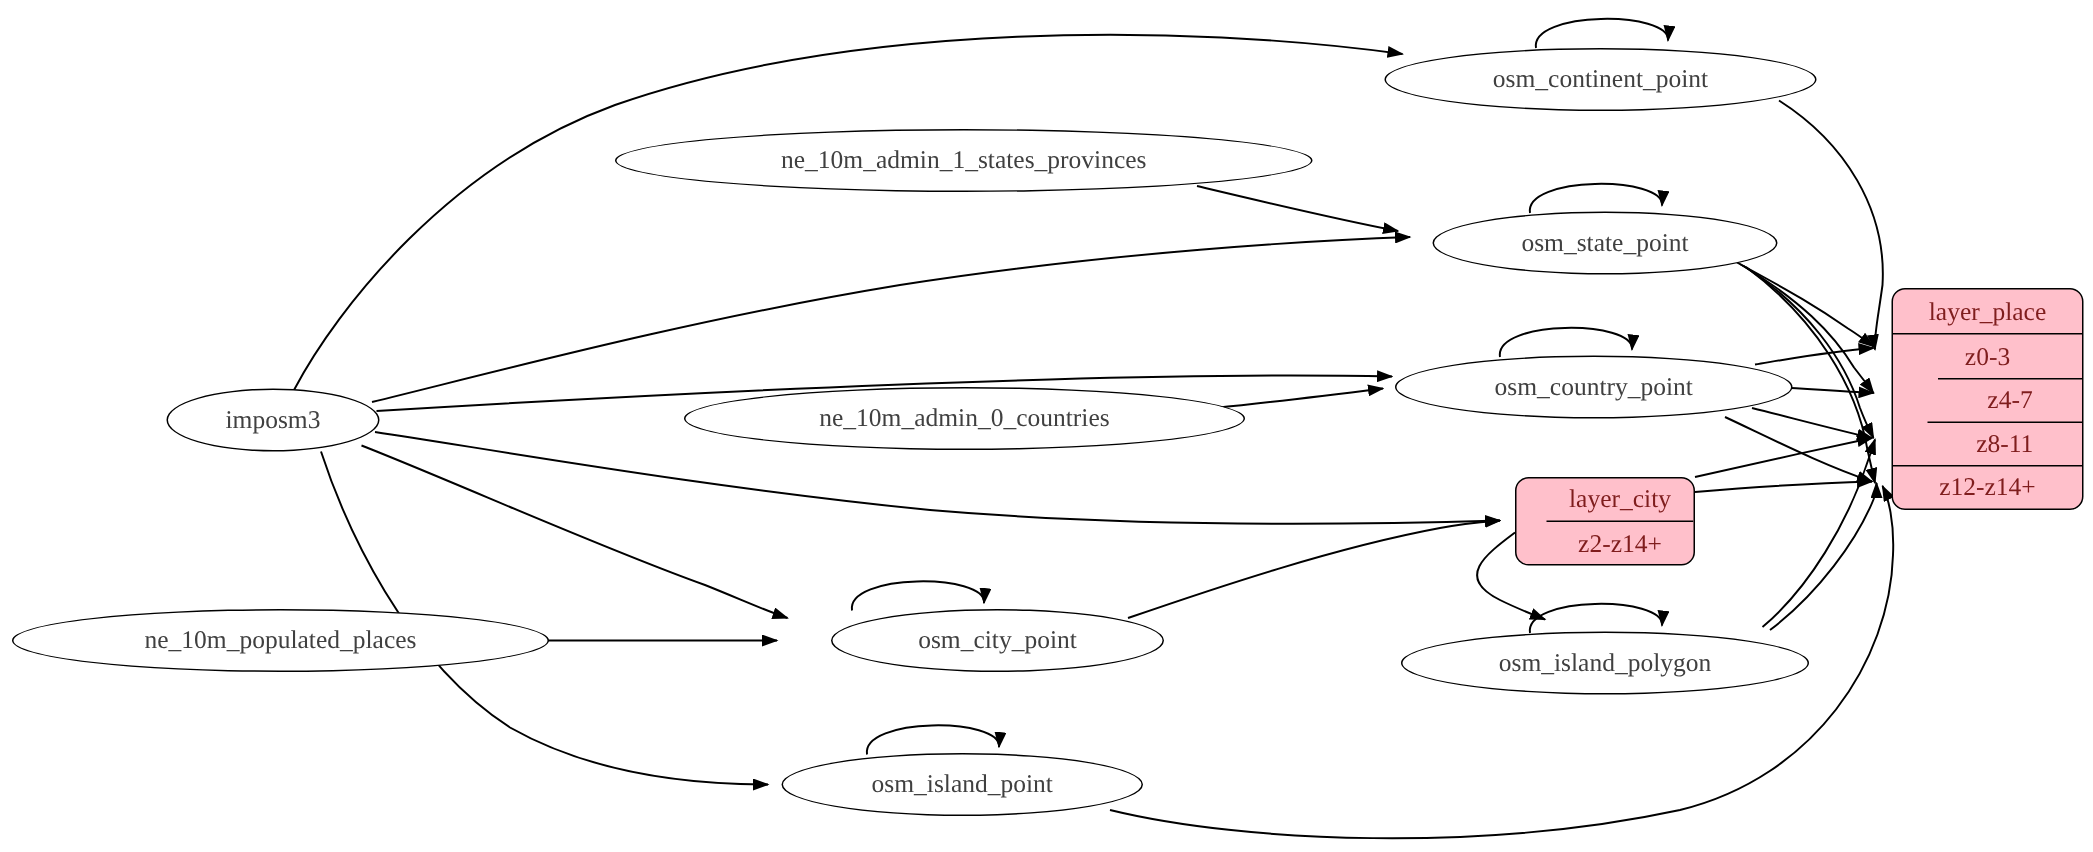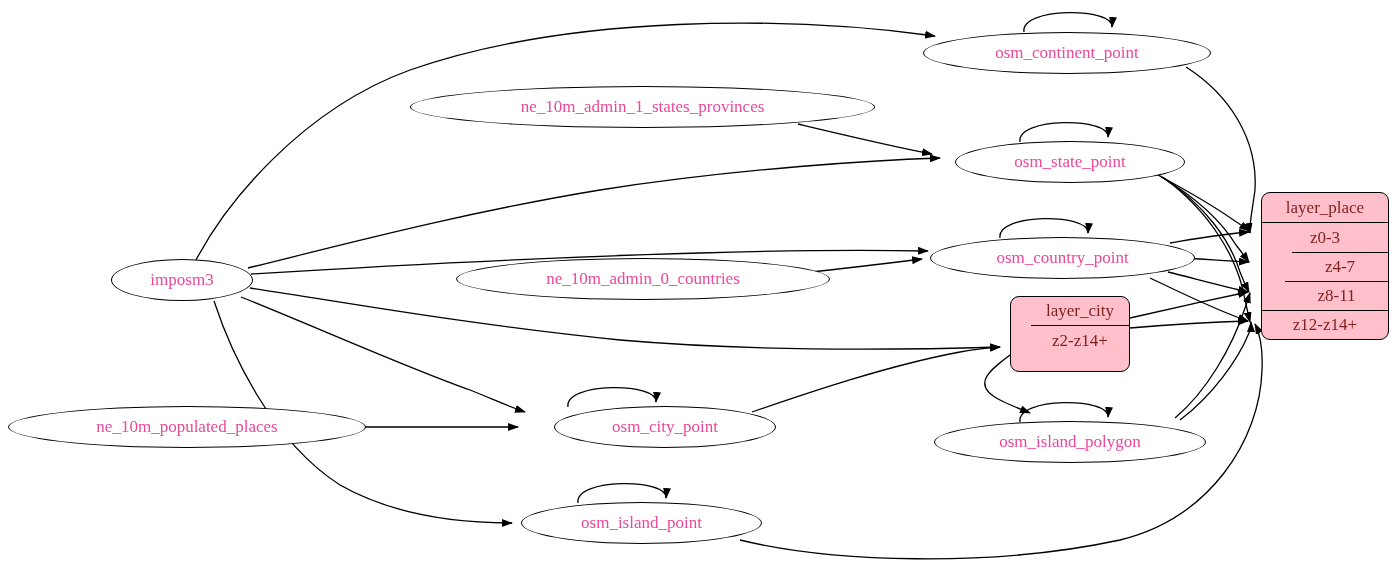--- a/index.html
+++ b/index.html
@@ -1,21 +1,21 @@
 <!DOCTYPE html>
 <html><head>
 <meta charset="utf-8">
 <style>
   html,body{margin:0;padding:0;background:#ffffff;}
   #stage{position:relative;width:1395px;height:568px;background:#ffffff;
          font-family:"Liberation Serif","DejaVu Serif",serif;overflow:hidden;}
   svg.edges{position:absolute;left:0;top:0;width:1395px;height:568px;}
   .ell{position:absolute;border:1.2px solid #000;border-radius:50%;
        background:#fff;display:flex;align-items:center;justify-content:center;
-       box-sizing:border-box;font-size:17px;color:#ec4899;white-space:nowrap;}
+       box-sizing:border-box;font-size:17px;color:#404040;white-space:nowrap;}
   .rec{position:absolute;border:1.2px solid #000;background:#ffc0cb;
        border-radius:9px;box-sizing:border-box;overflow:hidden;}
   .rec .row{display:flex;align-items:center;justify-content:center;
             font-size:17px;color:#7f1d1d;white-space:nowrap;box-sizing:border-box;}
   .rec .row.hdr{border-bottom:1.2px solid #000;}
   .rec .row.sep{border-top:1.2px solid #000;}
 </style>
 </head>
 <body>
 
@@ -138,21 +138,21 @@
   </div>
 
   <div class="ell" style="left:521px;top:502px;width:241px;height:42px;">
     <span>osm_island_point</span>
   </div>
 
   <div class="ell" style="left:934px;top:421px;width:272px;height:42px;">
     <span>osm_island_polygon</span>
   </div>
 
-  <div class="rec" style="left:1010px;top:296px;width:120px;height:76px;padding-left:20px;">
+  <div class="rec" style="left:1010px;top:318px;width:120px;height:59px;padding-left:20px;">
     <div class="row hdr" style="height:29px;">
       <span>layer_city</span>
     </div>
     <div class="row" style="height:29px;">
       <span>z2-z14+</span>
     </div>
   </div>
 
   <div class="rec" style="left:1261px;top:192px;width:128px;height:148px;">
     <div class="row hdr" style="height:30px;">

